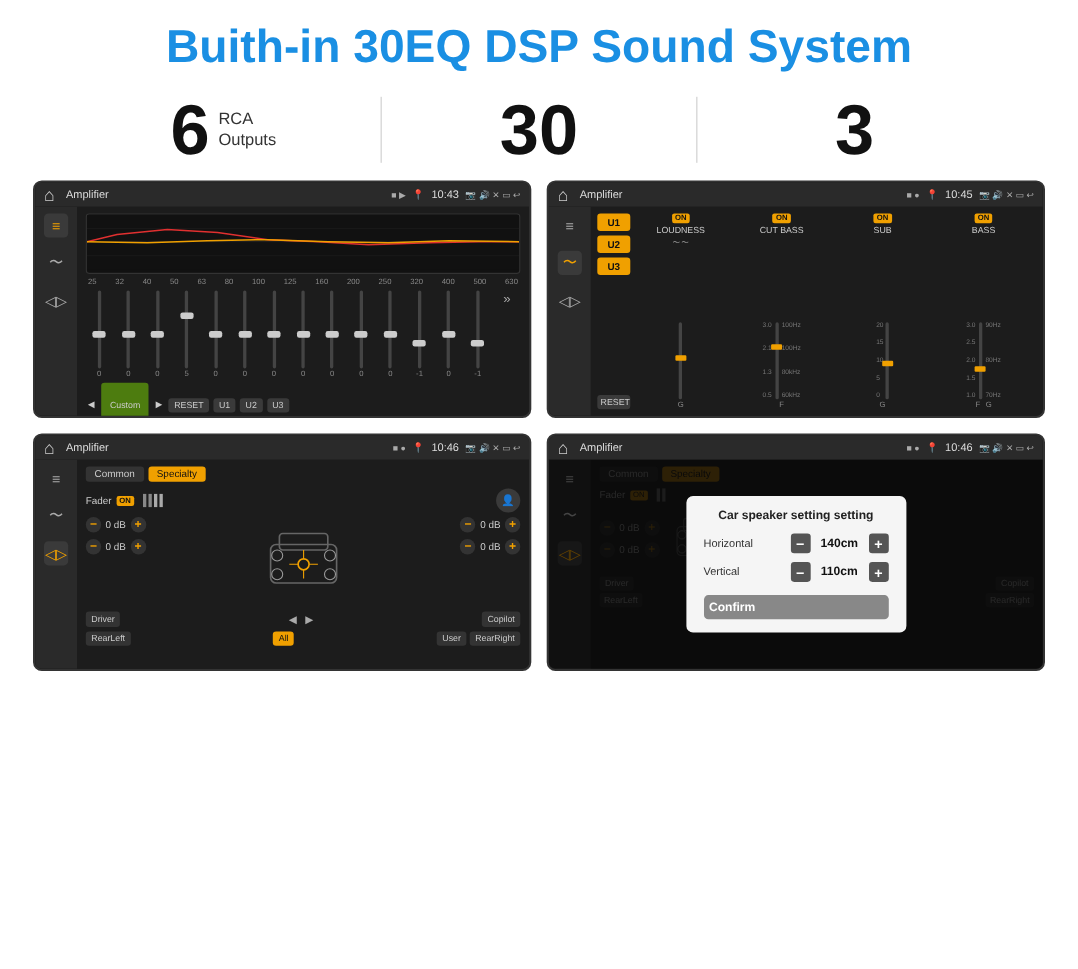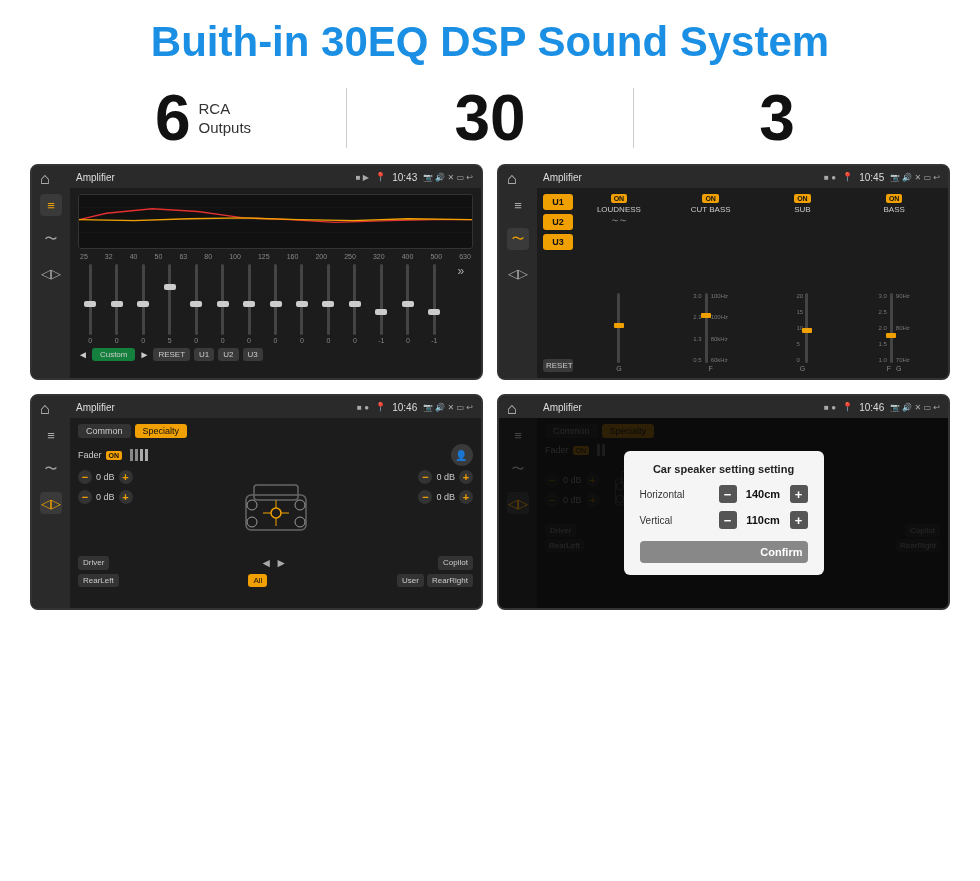--- a/index.html
+++ b/index.html
@@ -82,21 +82,21 @@
     }
     .status-home-icon {
       width: 14px;
       height: 14px;
       color: #ccc;
     }
     .status-title {
       font-size: 10px;
       color: #ddd;
       flex: 1;
-      margin-left: 16px;
+      margin-left: 0;
     }
     .status-time {
       font-size: 10px;
       color: #ddd;
     }
 
     
     .screen-body {
       display: flex;
       background: #1c1c1c;
@@ -198,26 +198,26 @@
     .eq-btn {
       background: #3a3a3a;
       color: #ccc;
       border: none;
       border-radius: 3px;
       font-size: 8px;
       padding: 2px 5px;
       cursor: pointer;
     }
     .eq-btn-text {
-      background: #15803d;
+      background: #4d7c0f;
       color: #ccc;
       border: none;
       border-radius: 3px;
       font-size: 8px;
-      padding: 2px 8px;
+      padding: 16px 8px;
     }
     .eq-triangle {
       color: #ccc;
       font-size: 10px;
     }
 
     
     .crossover-content {
       flex: 1;
       padding: 6px 6px;
@@ -375,21 +375,21 @@
     .dialog-confirm {
       display: block;
       width: 100%;
       background: #888;
       color: #fff;
       border: none;
       border-radius: 4px;
       padding: 5px;
       font-size: 11px;
       font-weight: bold;
-      text-align: right;
+      text-align: left;
       margin-top: 12px;
       cursor: pointer;
     }
 
     
     .fader-on-row {
       display: flex;
       align-items: center;
       gap: 4px;
       margin-bottom: 4px;

